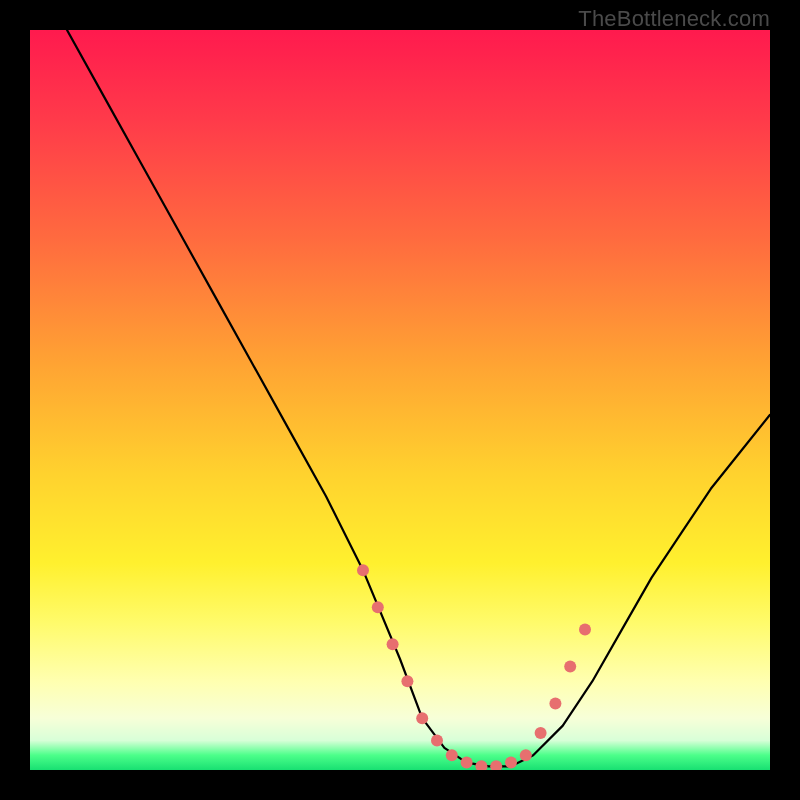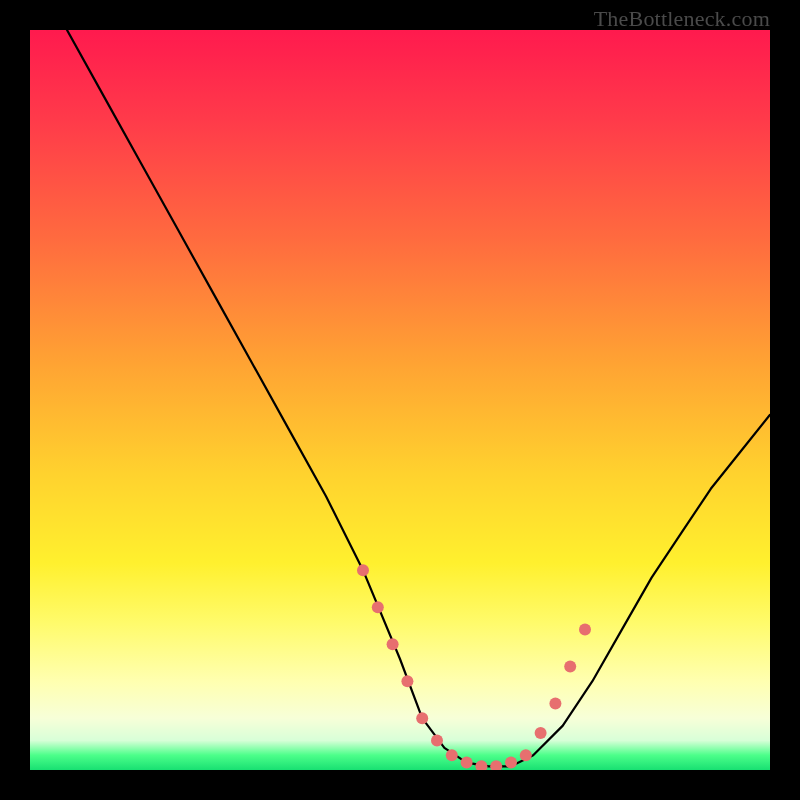--- a/index.html
+++ b/index.html
@@ -43,21 +43,20 @@
     );
   }
   .attribution {
     position: absolute;
     top: 6px;
     right: 30px;
     color: #4a4a4a;
     font-size: 22px;
     letter-spacing: 0.2px;
     user-select: none;
-    font-family: Liberation Serif, serif;
   }
   svg.curve {
     position: absolute;
     left: 0;
     top: 0;
     width: 740px;
     height: 740px;
   }
 </style>
 </head>

